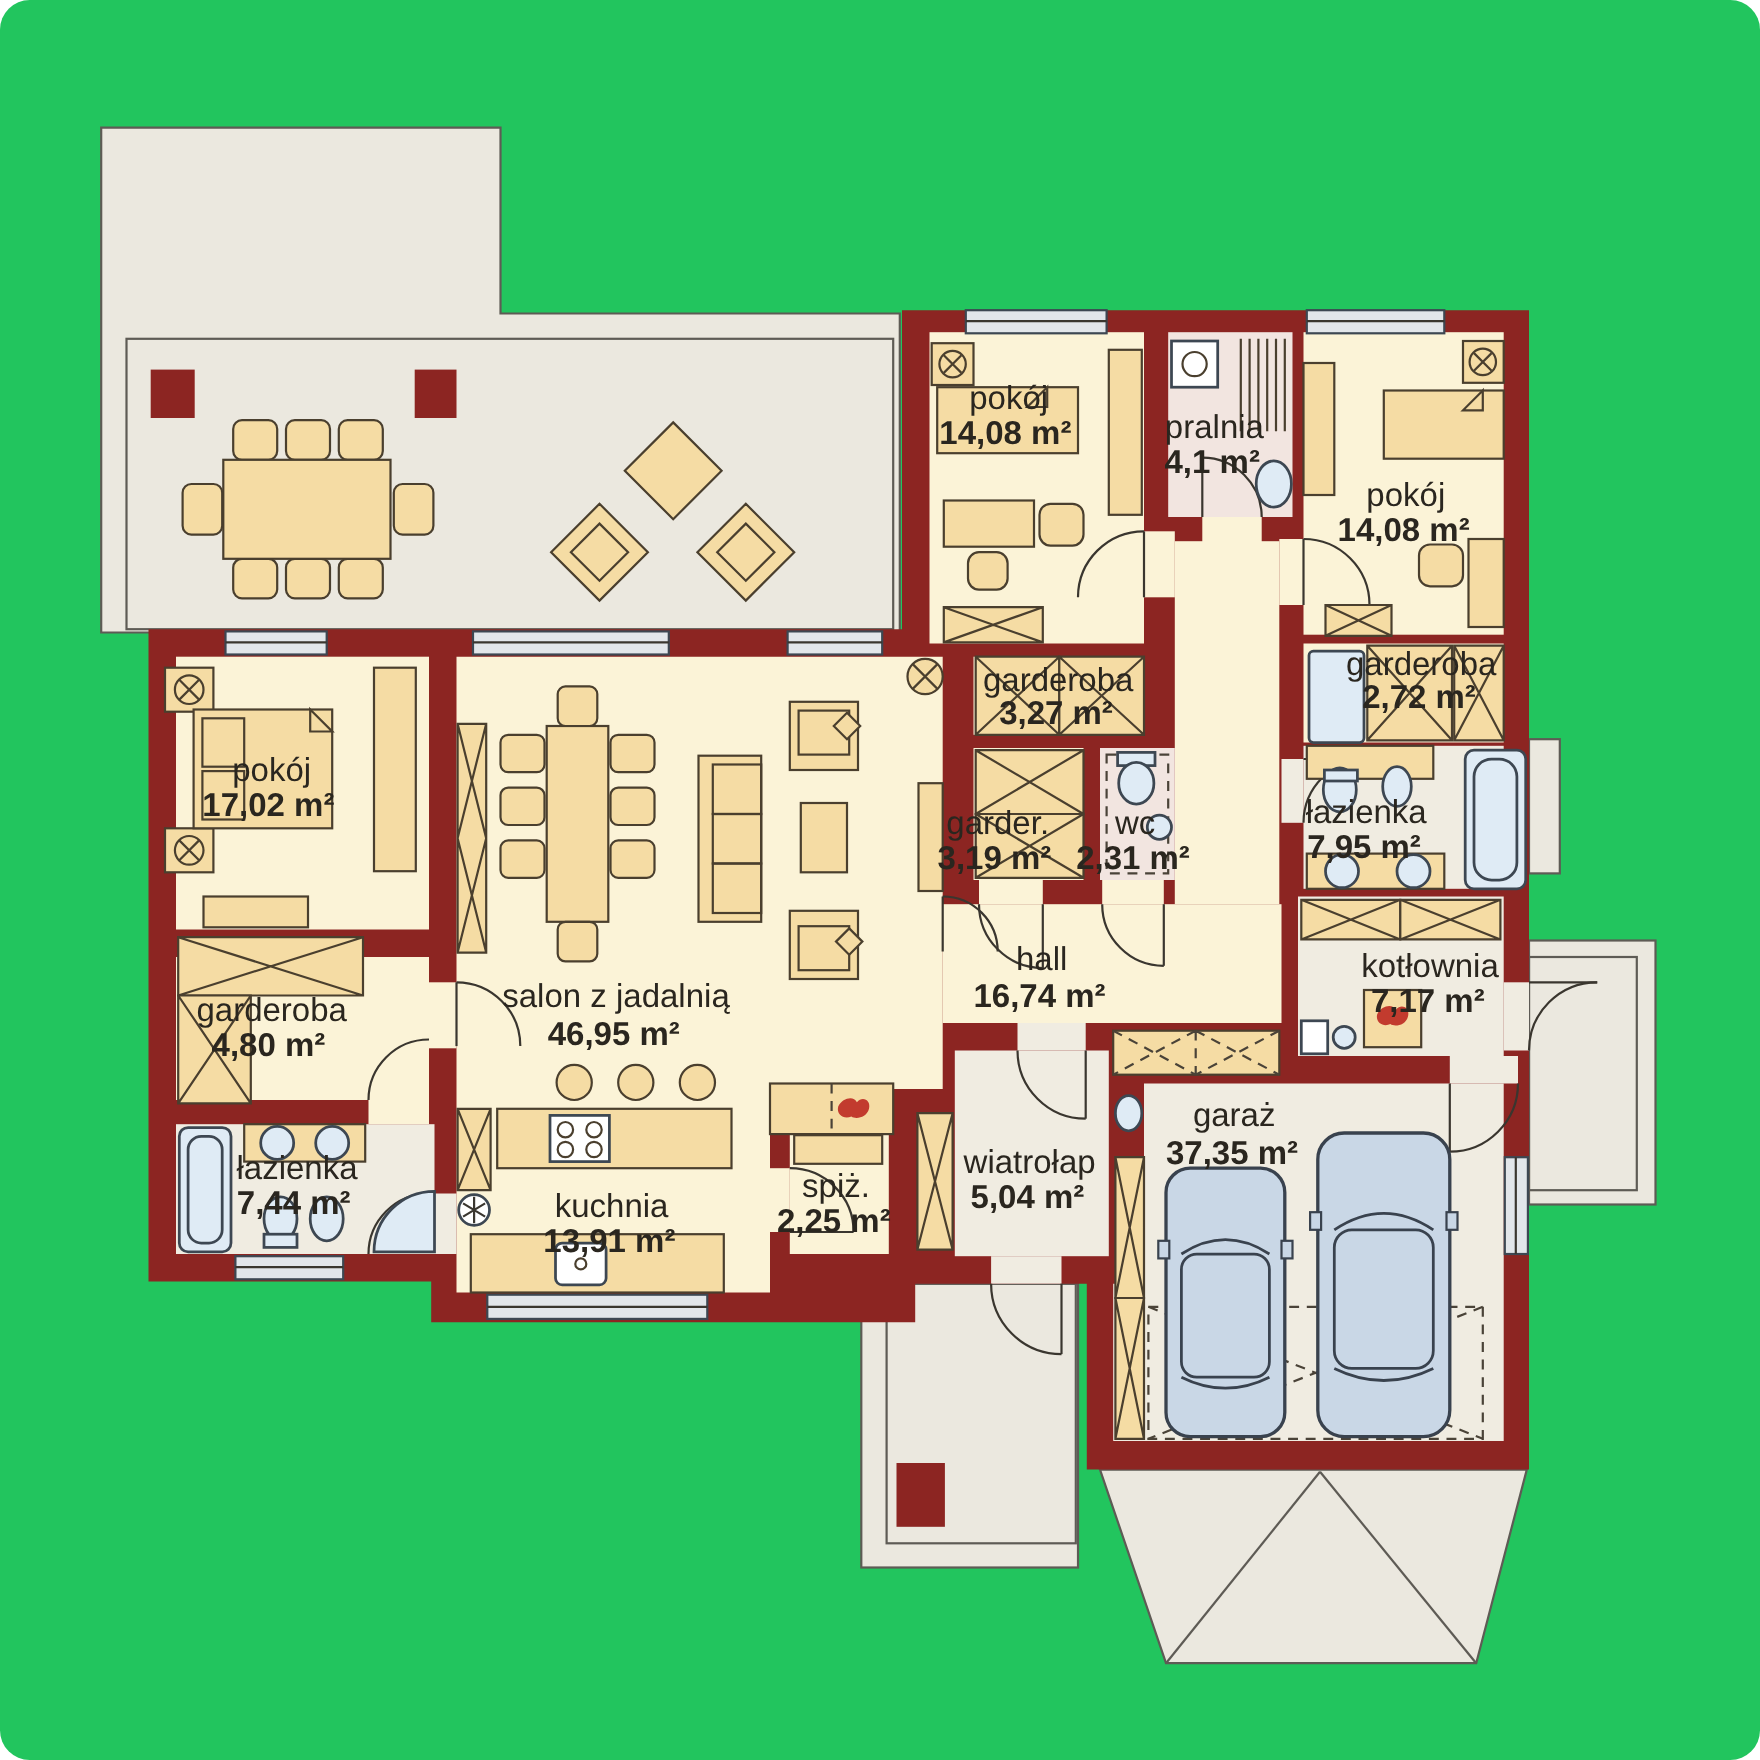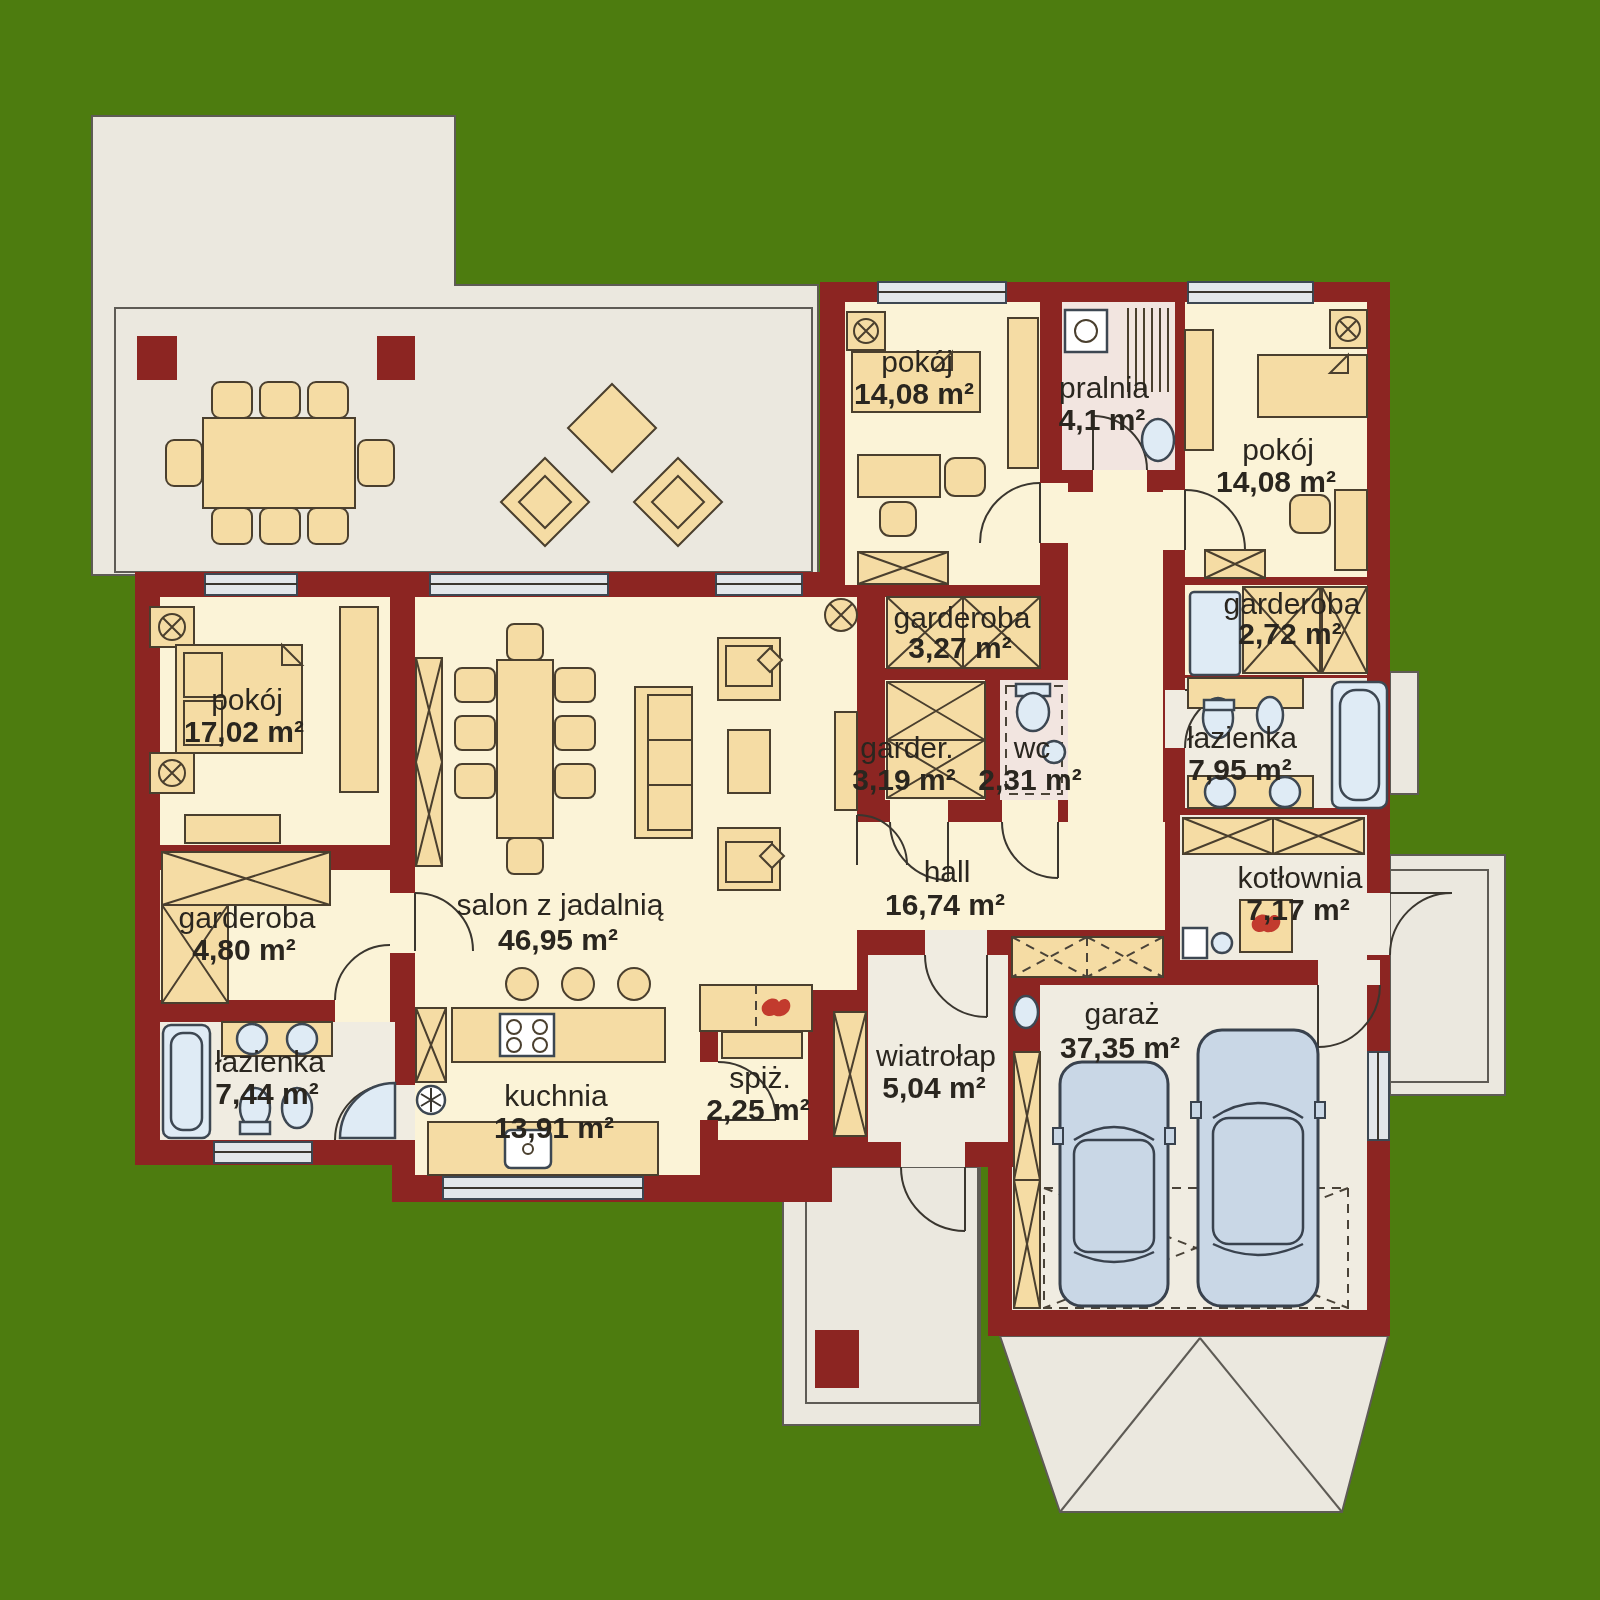--- a/index.html
+++ b/index.html
@@ -1,16 +1,16 @@
 <!DOCTYPE html>
 <html><head>
 <meta charset="utf-8">
 <style>
   html,body{margin:0;padding:0;background:#ffffff;}
-  .stage{width:1600px;height:1600px;position:relative;background:#4d7c0f;font-family:"Liberation Sans",sans-serif;}
+  .stage{width:1600px;height:1600px;position:relative;background:#22c55e;font-family:"Liberation Sans",sans-serif;border-radius:27px;}
   svg text{font-family:"Liberation Sans",sans-serif;}
   .rn{font-size:30px;fill:#2a261f;text-anchor:middle;}
   .ra{font-size:30px;font-weight:bold;fill:#2a261f;text-anchor:middle;}
   .terr{fill:#ebe8df;stroke:#5e5b55;stroke-width:2;}
   .terrl{fill:none;stroke:#5e5b55;stroke-width:2;}
   .floor{fill:#fbf3d7;}
   .floorg{fill:#f0ece1;}
   .floorp{fill:#f2e5e0;}
   .fur{fill:#f5dca4;stroke:#4a3f2e;stroke-width:2;}
   .furl{fill:none;stroke:#4a3f2e;stroke-width:2;}

